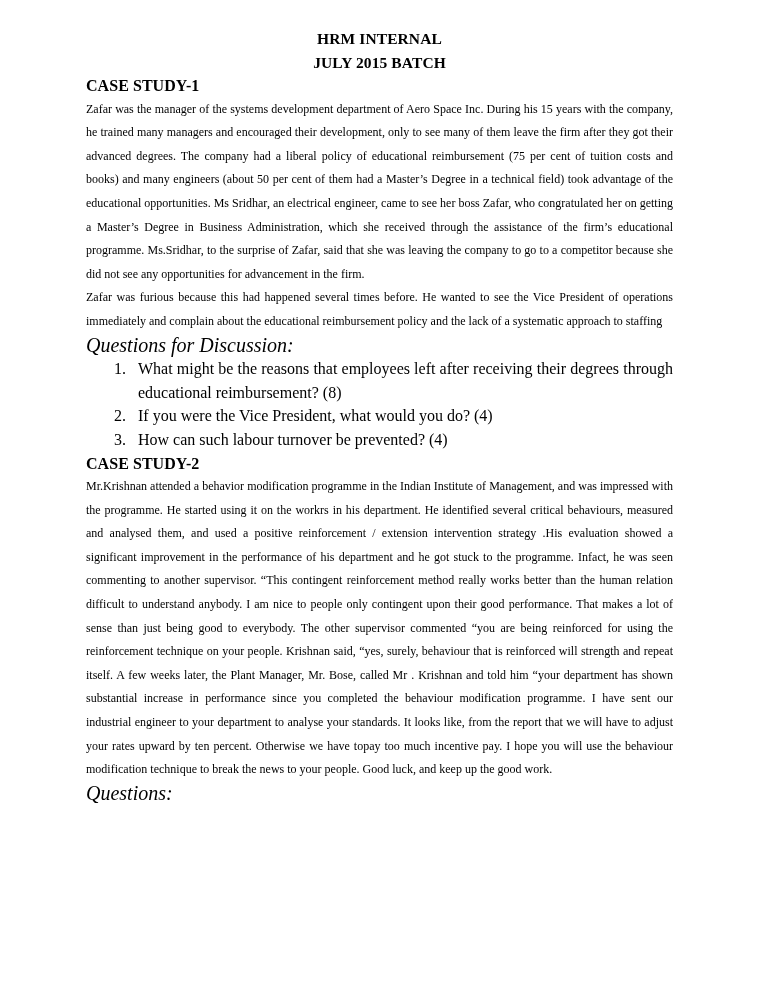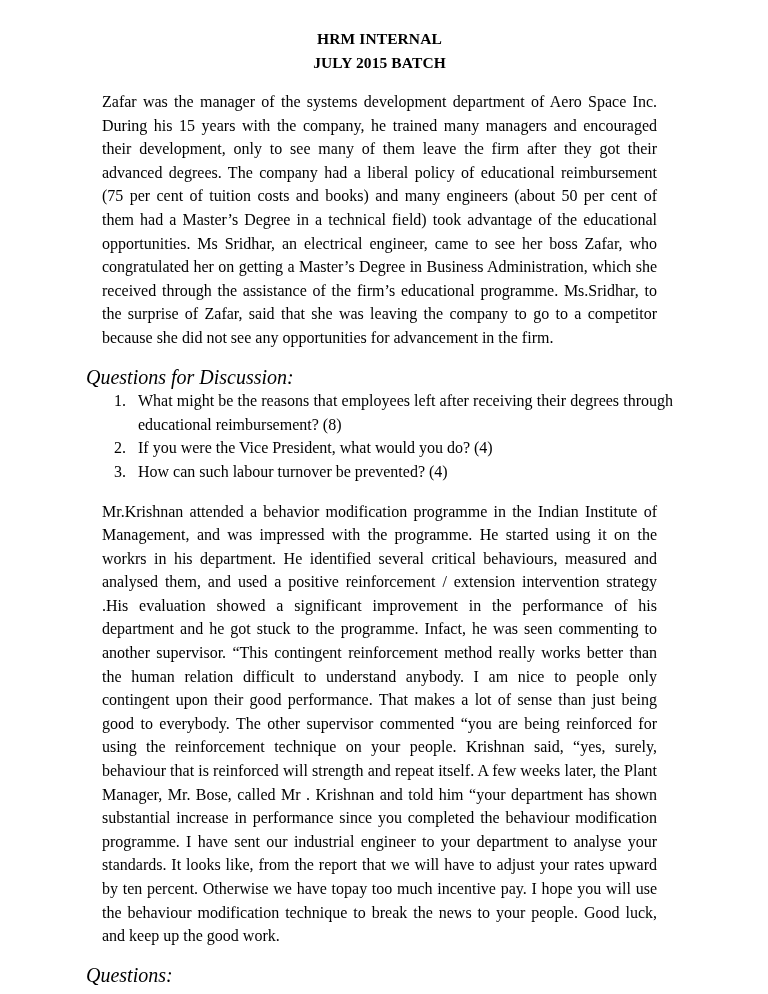--- a/index.html
+++ b/index.html
@@ -30,22 +30,22 @@
     letter-spacing: 0.1px;
   }
   .section-heading {
     font-weight: bold;
     font-size: 16px;
     line-height: 23.6px;
     text-align: left;
     letter-spacing: 0.05px;
   }
   p.body-para {
-    margin: 16px;
-    font-size: 16px;
+    margin: 0;
+    font-size: 12px;
     line-height: 23.6px;
     text-align: justify;
     text-justify: inter-word;
     hyphens: none;
   }
   .italic-label {
     font-style: italic;
     font-size: 20px;
     line-height: 23.6px;
     text-align: left;
@@ -74,39 +74,42 @@
 </head>
 <body>
 
 <div class="page">
 
   <div class="doc-header">
     <div>HRM INTERNAL</div>
     <div>JULY 2015 BATCH</div>
   </div>
 
+  <div class="section-heading">CASE STUDY-1</div>
 
   <p class="body-para">Zafar was the manager of the systems development department of Aero Space Inc. During his 15 years with the company, he trained many managers and encouraged their development, only to see many of them leave the firm after they got their advanced degrees. The company had a liberal policy of educational reimbursement (75 per cent of tuition costs and books) and many engineers (about 50 per cent of them had a Master’s Degree in a technical field) took advantage of the educational opportunities.  Ms Sridhar, an electrical engineer, came to see her boss Zafar, who congratulated her on getting a Master’s Degree in Business Administration, which she received through the assistance of the firm’s educational programme. Ms.Sridhar, to the surprise of Zafar, said that she was leaving the company to go to a competitor because she did not see any opportunities for advancement in the firm.</p>
 
+  <p class="body-para">Zafar was furious because this had happened several times before. He wanted to see the Vice President of operations immediately and complain about the educational reimbursement policy and the lack of a systematic approach to staffing</p>
 
   <div class="italic-label">Questions for Discussion:</div>
 
   <ol class="q-list">
     <li>
       <span class="q-num">1.</span>
       <span>What might be the reasons that employees left after receiving their degrees through educational reimbursement? (8)</span>
     </li>
     <li>
       <span class="q-num">2.</span>
       <span>If you were the Vice President, what would you do? (4)</span>
     </li>
     <li>
       <span class="q-num">3.</span>
       <span>How can such labour turnover be prevented? (4)</span>
     </li>
   </ol>
 
+  <div class="section-heading">CASE STUDY-2</div>
 
   <p class="body-para">Mr.Krishnan attended a behavior modification programme in the Indian Institute of Management, and was impressed with the programme. He started using it on the workrs in his department. He identified several critical behaviours, measured and analysed them, and used a positive reinforcement / extension intervention strategy .His evaluation showed a significant improvement in the performance of his department and he got stuck to the programme. Infact, he was seen commenting to another supervisor. “This contingent reinforcement method really works better than the human relation difficult to understand anybody. I am nice to people only contingent upon their good performance. That makes a lot of sense than just being good to everybody.   The other supervisor commented “you are being reinforced for using the reinforcement technique on your people. Krishnan said, “yes, surely, behaviour that is reinforced will strength and repeat itself. A few weeks later, the Plant Manager, Mr. Bose, called Mr . Krishnan and told him “your department has shown substantial increase in performance since you completed the behaviour modification programme. I have sent our industrial engineer to your department to analyse your standards. It looks like, from the report that we will have to adjust your rates upward by ten percent. Otherwise we have topay too much incentive pay. I hope you will use the behaviour modification technique to break the news to your people. Good luck, and keep up the good work.</p>
 
   <div class="italic-label">Questions:</div>
 
 </div>
 
 </body></html>

